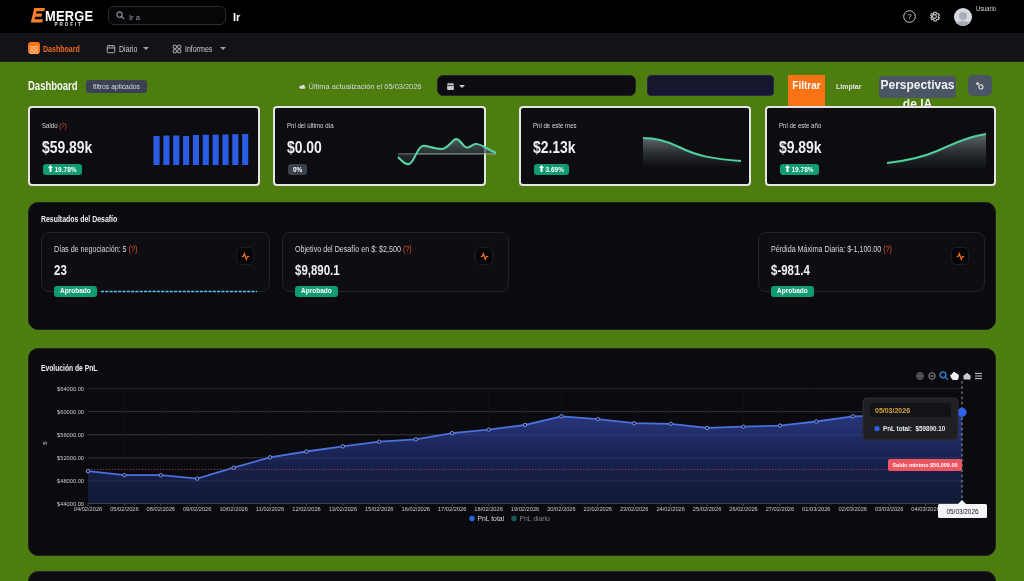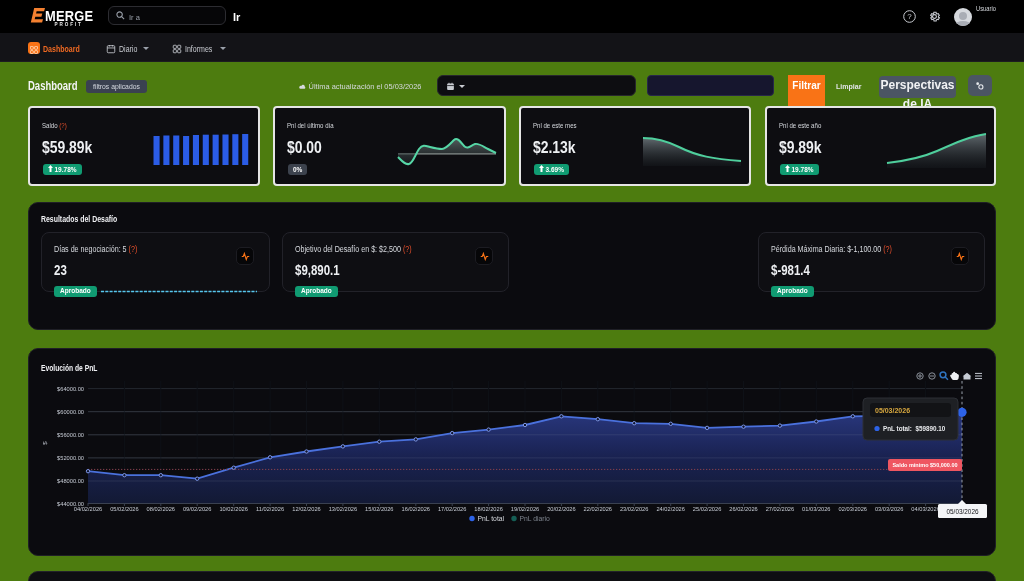--- a/index.html
+++ b/index.html
@@ -138,21 +138,21 @@
           <rect x="30.05" y="2" width="6.1" height="29"></rect>
           <rect x="39.9" y="1" width="6.1" height="30"></rect>
           <rect x="49.75" y="0.7" width="6.1" height="30.3"></rect>
           <rect x="59.6" y="0.7" width="6.1" height="30.3"></rect>
           <rect x="69.45" y="0.5" width="6.1" height="30.5"></rect>
           <rect x="79.3" y="0.2" width="6.1" height="30.8"></rect>
           <rect x="89.15" y="0" width="6.1" height="31"></rect>
         </g>
     </svg>
   </div>
-  <div class="card" style="left:273px; top:106px; width:233px; height:80px;">
+  <div class="card" style="left:273px; top:106px; width:213px; height:80px;">
     <div class="stat-label">Pnl del último día</div>
     <div class="stat-val">$0.00</div>
     <div class="badge gray">0%</div>
     <svg class="abs" style="left:122px; top:26px" width="100" height="40" viewBox="0 0 100 40">
       <defs>
           <linearGradient id="g2" x1="0" y1="0" x2="0" y2="1">
             <stop offset="0" stop-color="#5c6a68" stop-opacity="0.85"></stop>
             <stop offset="1" stop-color="#20262a" stop-opacity="0.5"></stop>
           </linearGradient>
         </defs>

